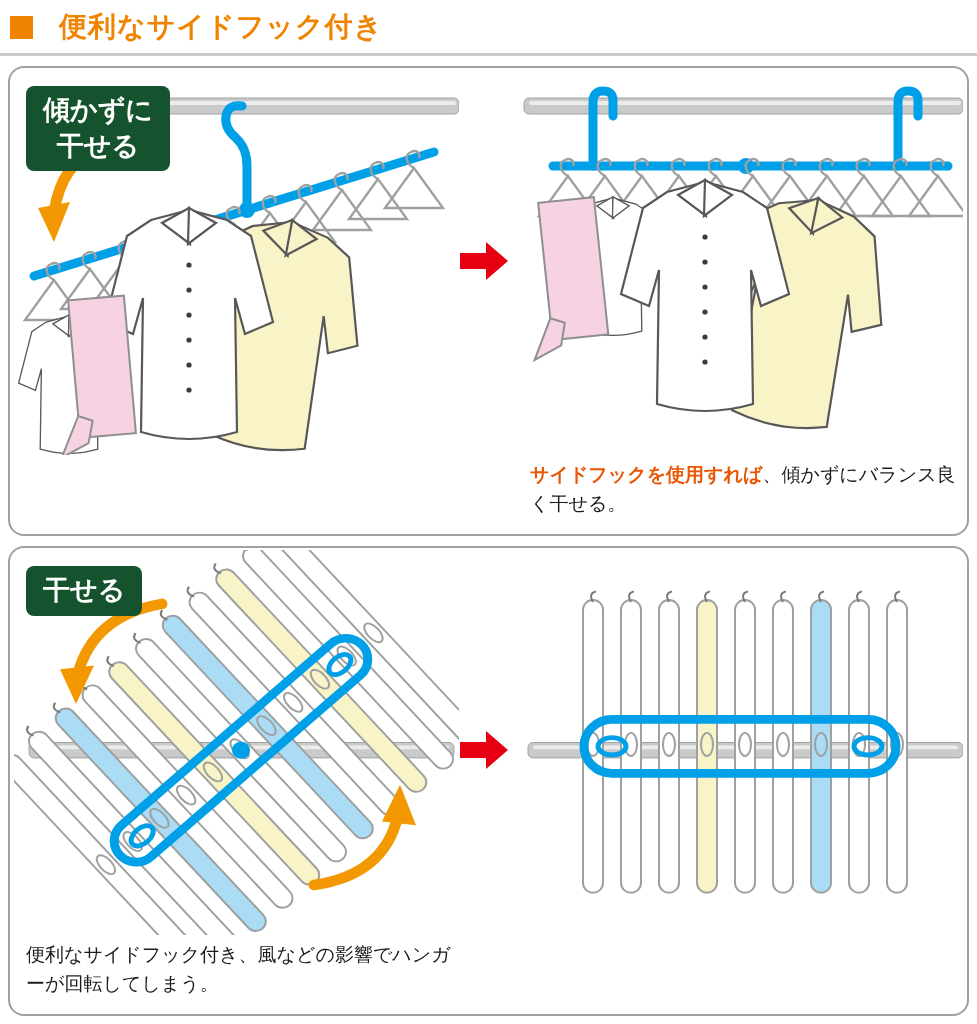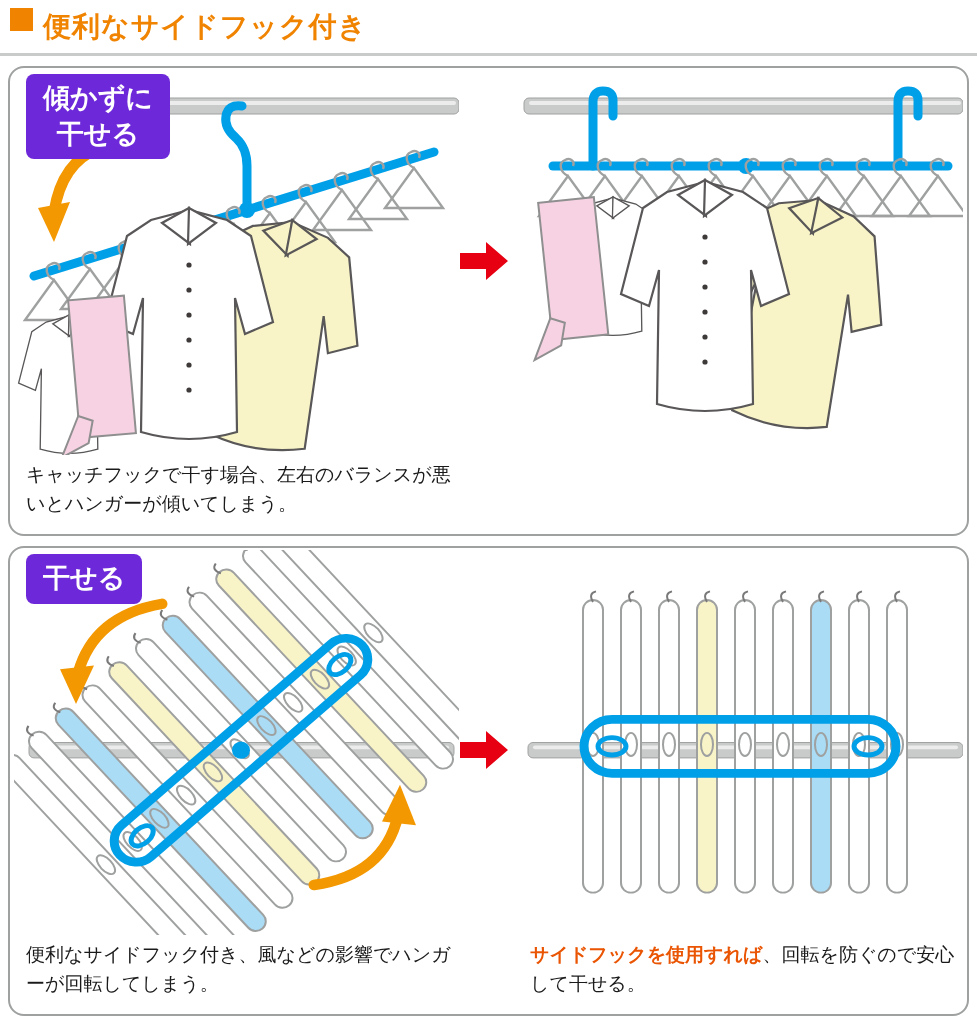--- a/index.html
+++ b/index.html
@@ -4,40 +4,40 @@
 <style>
   * { box-sizing: border-box; }
   html,body { margin:0; padding:0; background:#ffffff; }
   body {
     width: 977px; height: 1024px; overflow: hidden;
     font-family: "Liberation Sans", "DejaVu Sans", sans-serif;
     color: #1a1a1a;
   }
   
   .header {
-    display:flex; align-items:flex-start; gap:10px;
+    display:flex; align-items:center; gap:26px;
     padding:8px 10px 7px 10px;
     border-bottom:3px solid #c9caca;
   }
   .header .sq { width:23px; height:23px; background:#f08300; flex:0 0 auto; }
   .header h1 {
     margin:0; font-size:28px; font-weight:bold; color:#f08300; letter-spacing:1px;
   }
   
   .panel {
     position:relative;
     border:2px solid #9fa0a0; border-radius:16px;
     margin:10px 8px 0 8px;
     height:470px;
     background:#fff;
     overflow:hidden;
   }
   .badge {
-    position:absolute; top:6px; left:16px; z-index:5;
-    background:#6d28d9; color:#ffffff;
+    position:absolute; top:18px; left:16px; z-index:5;
+    background:#14532d; color:#ffffff;
     font-weight:bold; font-size:27px; line-height:1.32;
     padding:7px 17px; border-radius:8px; text-align:center;
   }
   .badge span { display:block; }
   .illo-left  { position:absolute; left:4px;  top:2px; }
   .illo-right { position:absolute; left:508px; top:2px; }
   .arrow { position:absolute; left:450px; top:172px; z-index:4; }
   .panel-rotate .arrow { top:181px; }
   .cap {
     position:absolute; top:392px; margin:0;
@@ -188,21 +188,21 @@
           <circle cx="0" cy="155" r="2.6"></circle>
             <circle cx="0" cy="180" r="2.6"></circle>
         </g>
       </g>
       <g transform="translate(48,130) rotate(-6)">
         <use href="#towel" class="towel"></use>
       </g>
     </svg>
   </div>
 
-  <p class="cap cap-left">キャッチフックで干す場合、左右のバランスが悪いとハンガーが傾いてしまう。</p>
+  <p class="cap cap-right"><strong class="hl">サイドフックを使用すれば</strong><span>、傾かずにバランス良く干せる。</span></p>
 </section>
 
 <section class="panel panel-rotate">
   <div class="badge">
     <span>干せる</span>
   </div>
 
   <div class="illo-left">
     <svg width="445" height="385" viewBox="0 0 445 400" preserveAspectRatio="none">
       <g>
@@ -264,14 +264,13 @@
       </g>
       <g>
         <rect x="66" y="176" width="312" height="56" rx="28" fill="none" stroke="#00a0e9" stroke-width="9"></rect>
         <ellipse cx="94" cy="204" rx="14" ry="9" fill="none" stroke="#00a0e9" stroke-width="5"></ellipse>
         <ellipse cx="350" cy="204" rx="14" ry="9" fill="none" stroke="#00a0e9" stroke-width="5"></ellipse>
       </g>
     </svg>
   </div>
 
   <p class="cap cap-left">便利なサイドフック付き、風などの影響でハンガーが回転してしまう。</p>
-  <p class="cap cap-right"><strong class="hl">サイドフックを使用すれば</strong><span>、回転を防ぐので安心して干せる。</span></p>
 </section>
 
 </body></html>

